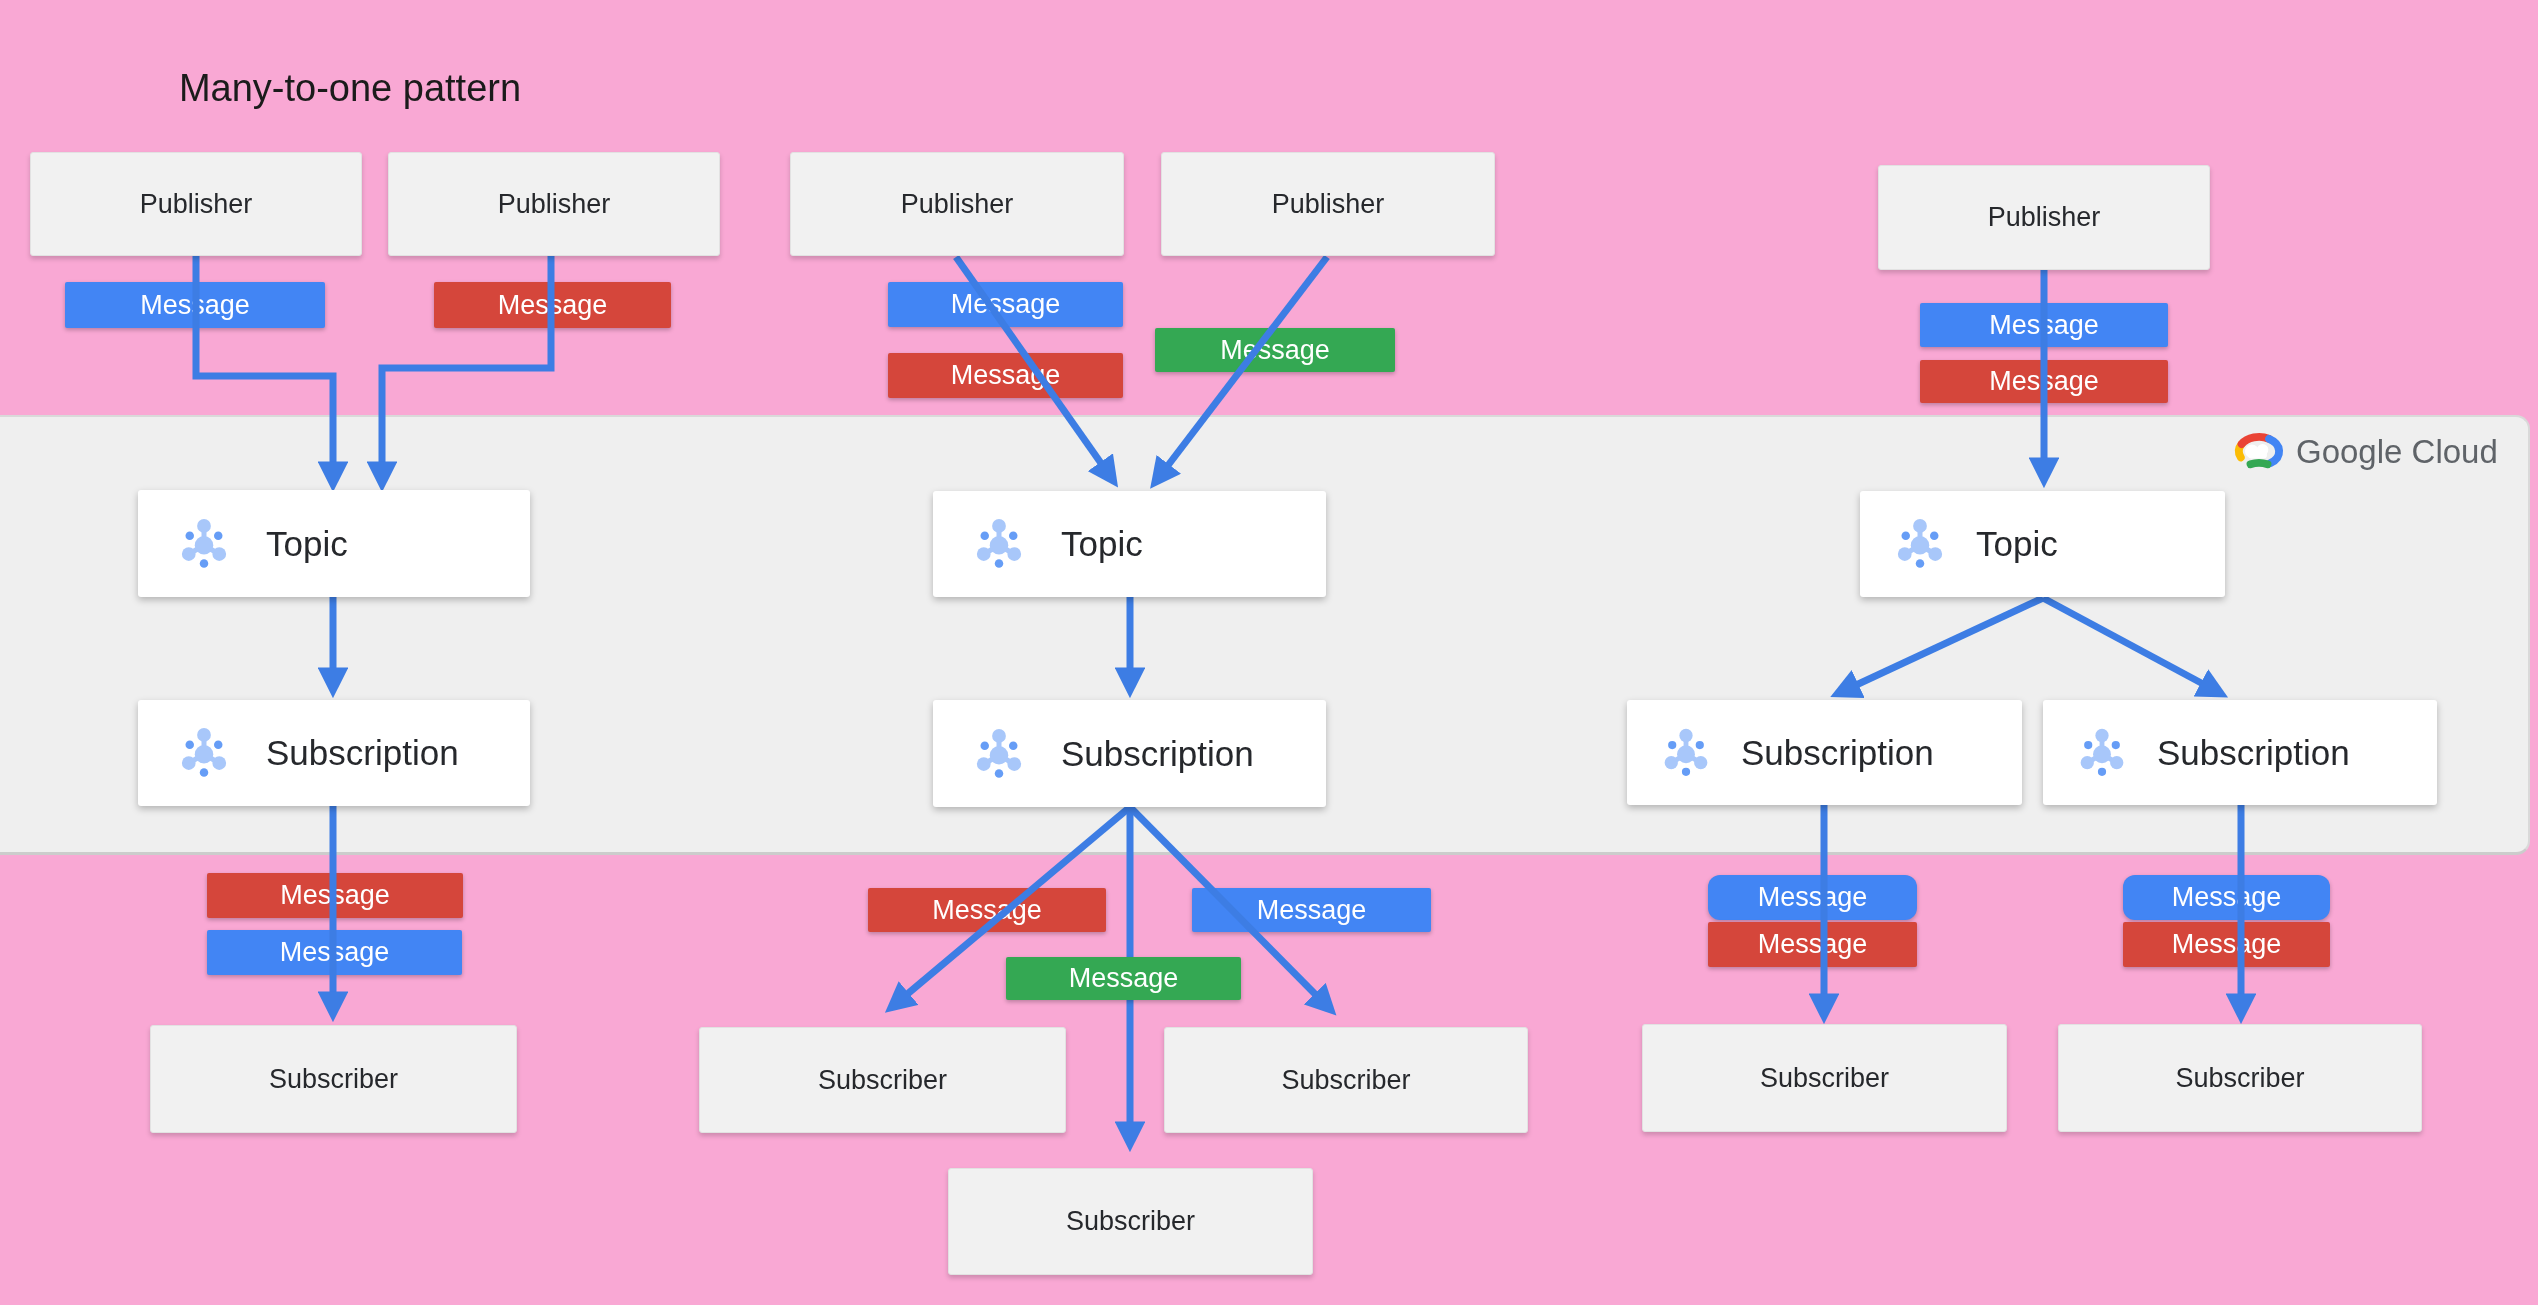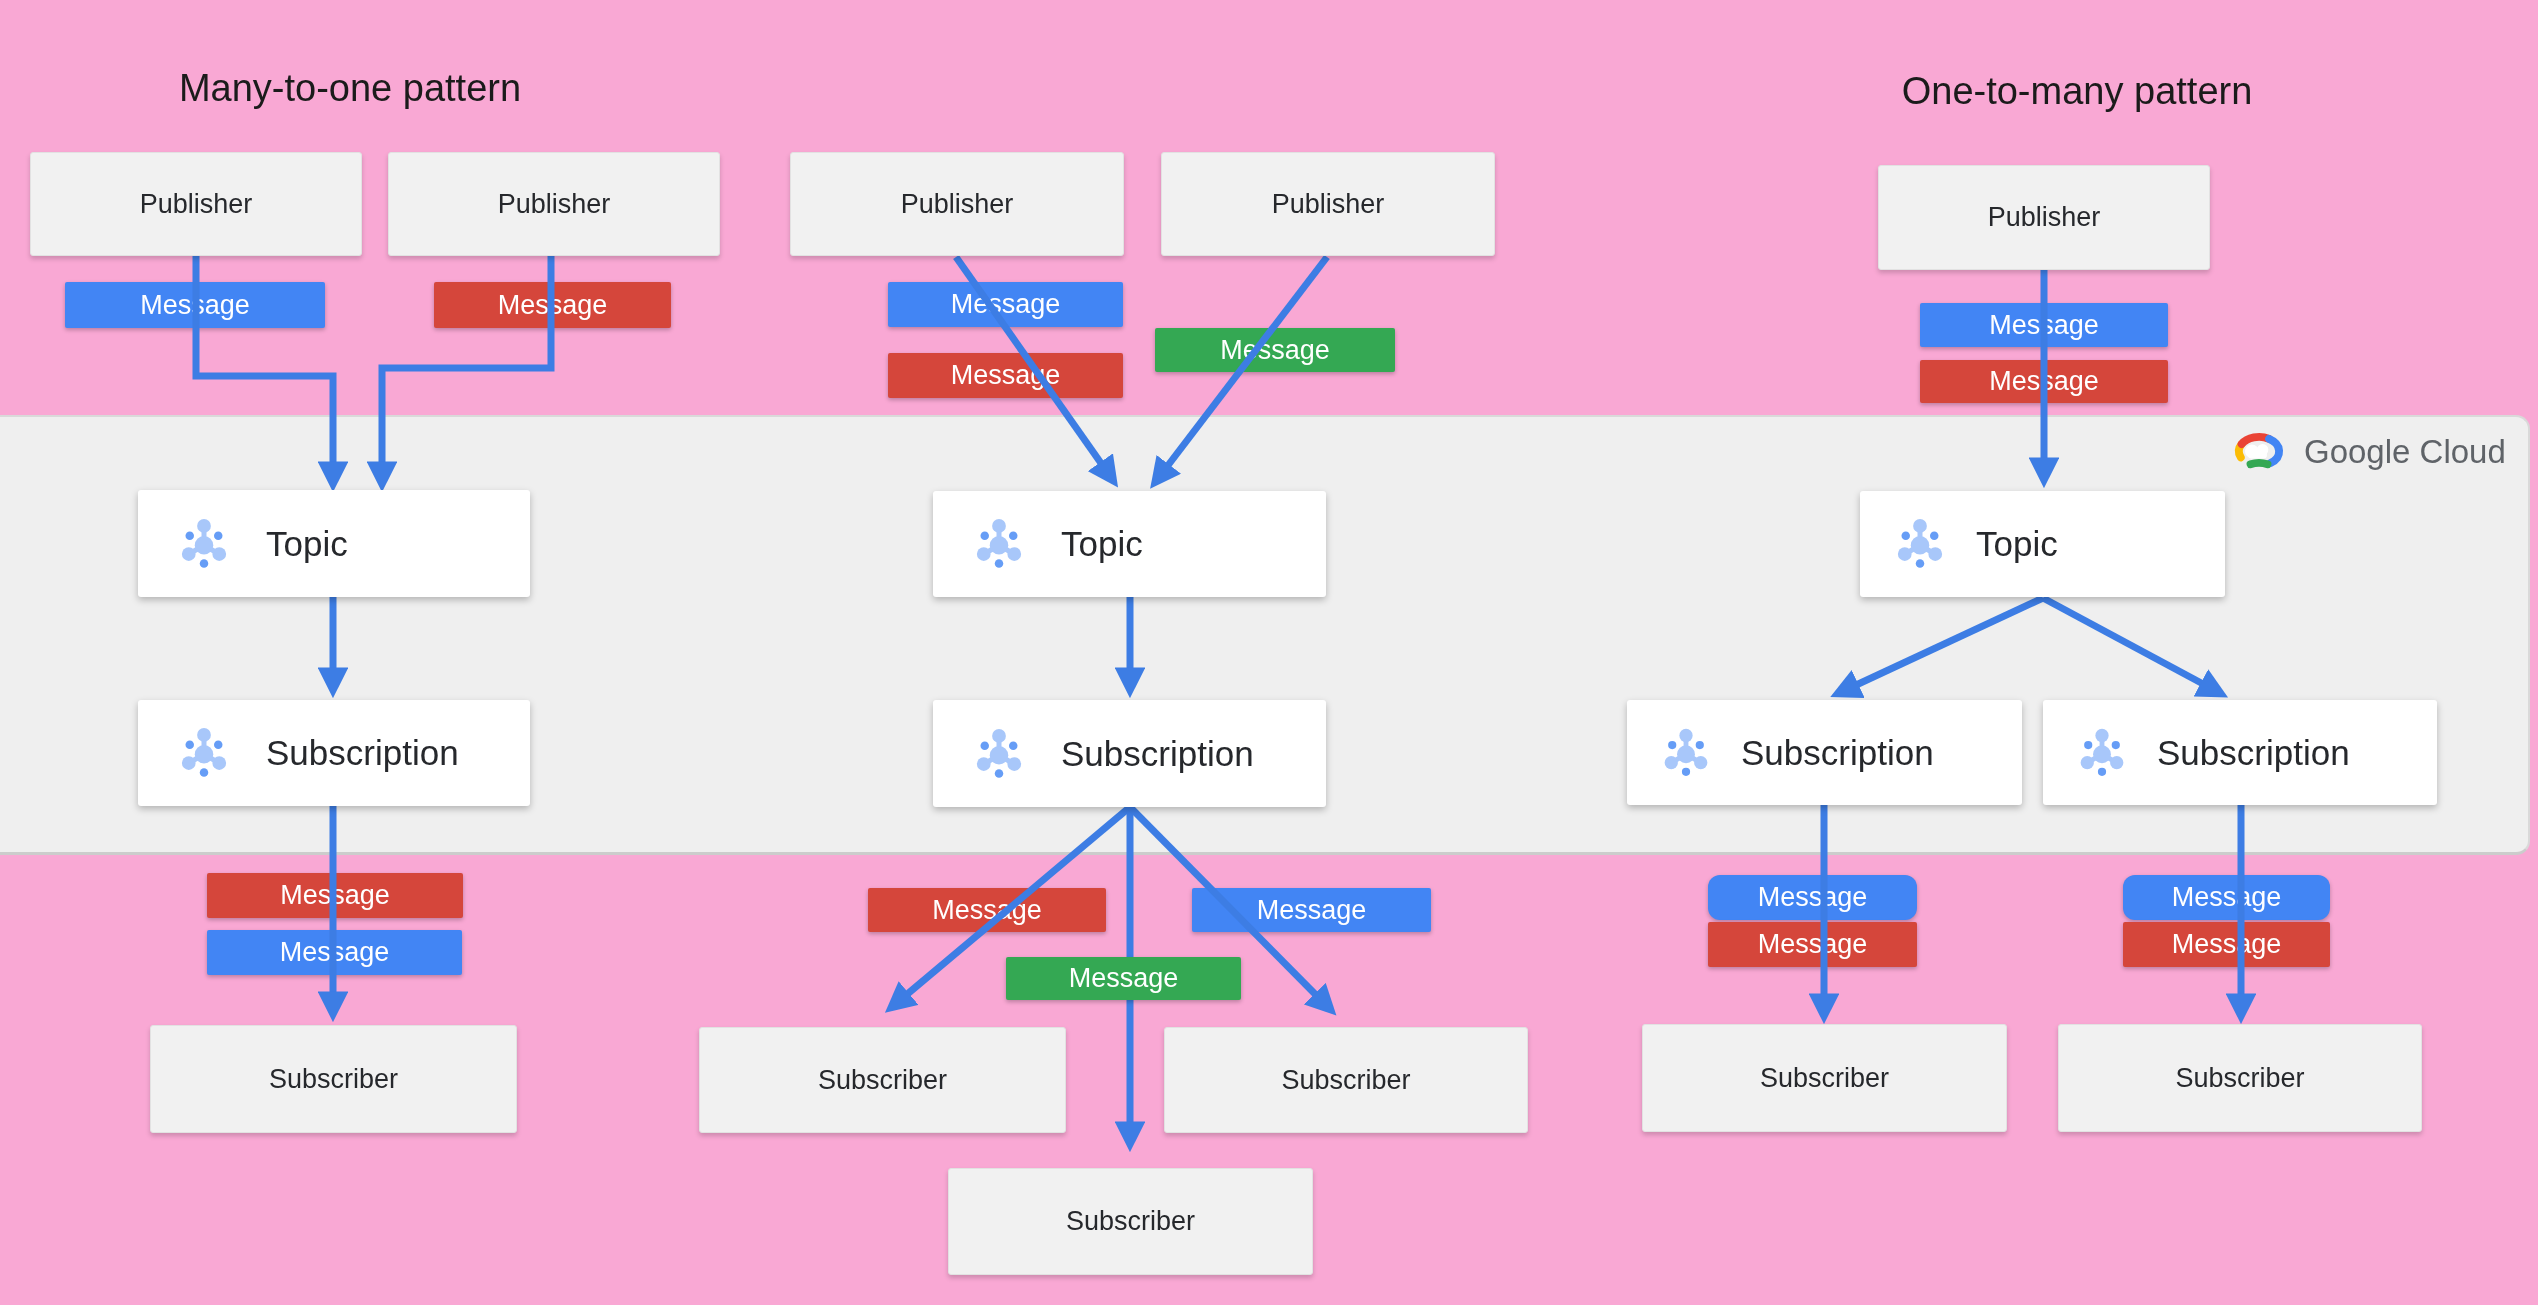--- a/index.html
+++ b/index.html
@@ -35,21 +35,21 @@
     box-shadow:0 2px 4px rgba(0,0,0,.25);
   }
   .msg.blue{background:#4285F4;}
   .msg.red{background:#D5463B;}
   .msg.green{background:#34A853;}
   .msg.rounded{border-radius:12px;}
   .msg.front{z-index:3;}
   #wires{position:absolute;left:0;top:0;z-index:2;pointer-events:none;}
   .wire{stroke:#3D7DE4;stroke-width:7;fill:none;}
   .logo{
-    position:absolute;left:2226px;top:428px;display:flex;align-items:center;gap:12px;z-index:5;
+    position:absolute;left:2226px;top:428px;display:flex;align-items:center;gap:4px;z-index:5;
   }
   .logo-text{font-size:33px;color:#5F6368;letter-spacing:0px;}
 </style>
 </head>
 <body>
 
 <svg width="0" height="0" style="position:absolute">
   <defs>
     <marker id="ah" viewBox="0 0 10 10" refX="1.5" refY="5" markerWidth="4.4" markerHeight="4.4" orient="auto-start-reverse">
       <path d="M0 0 L10 5 L0 10 z" fill="#3D7DE4"></path>
@@ -69,21 +69,20 @@
       <circle cx="24" cy="39.6" r="3.4" fill="#669DF6"></circle>
     </g>
   </defs>
 </svg>
 
 <div id="stage">
 
   <div class="band"></div>
 
   <div class="title" style="left:130px;top:66px;width:440px;">Many-to-one pattern</div>
-  <div class="title" style="left:1857px;top:69px;width:440px;">One-to-many pattern</div>
 
   <svg id="wires" width="2538" height="1305" viewBox="0 0 2538 1305">
     <path class="wire" d="M196 256 V376 H333 V466" marker-end="url(#ah)"></path>
     <path class="wire" d="M551 256 V368 H382 V466" marker-end="url(#ah)"></path>
     <path class="wire" d="M333 597 V672" marker-end="url(#ah)"></path>
     <path class="wire" d="M333 806 V996" marker-end="url(#ah)"></path>
 
     <path class="wire" d="M956 257 L1103 466" marker-end="url(#ah)"></path>
     <path class="wire" d="M1327 257 L1166 468" marker-end="url(#ah)"></path>
     <path class="wire" d="M1130 597 V672" marker-end="url(#ah)"></path>

